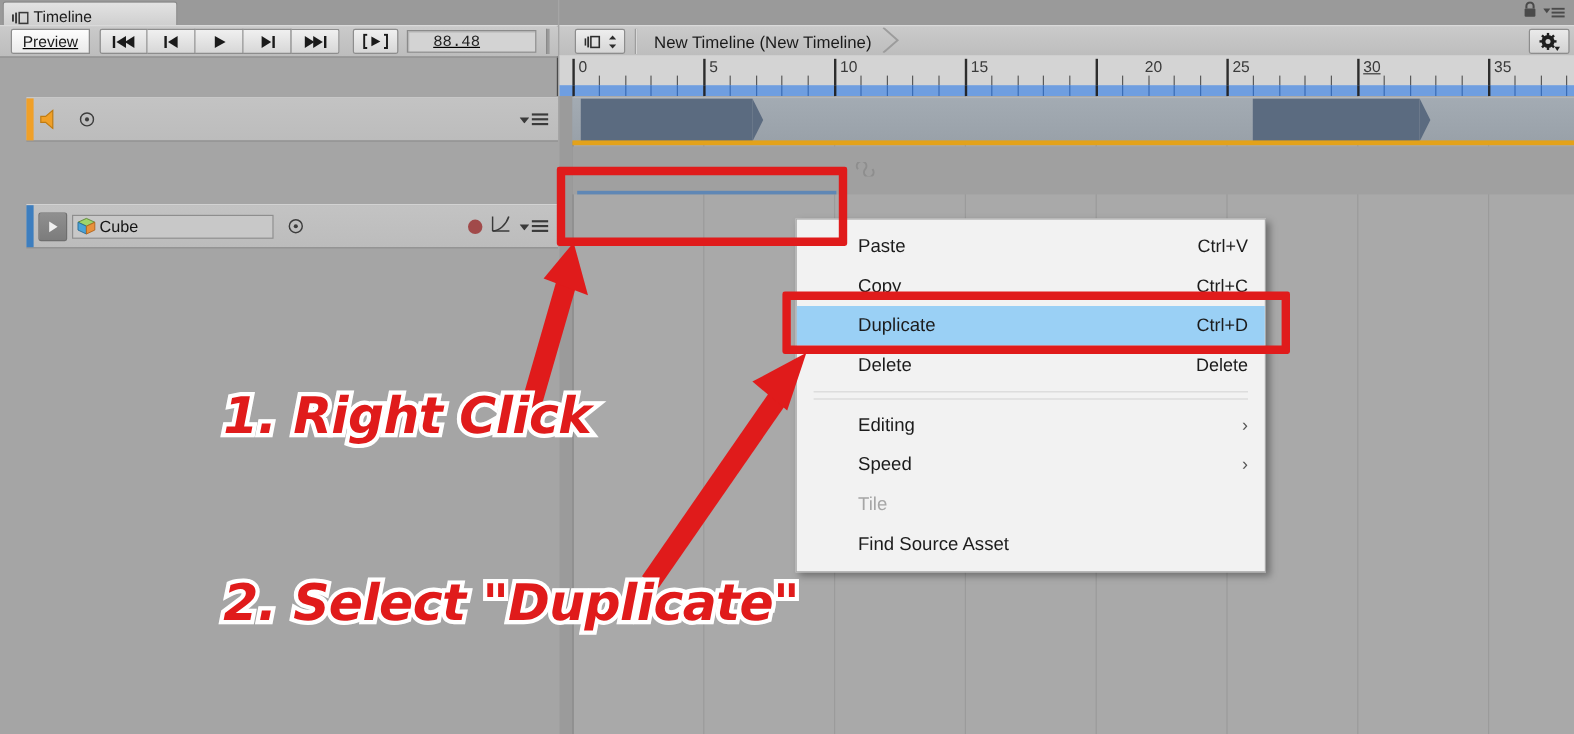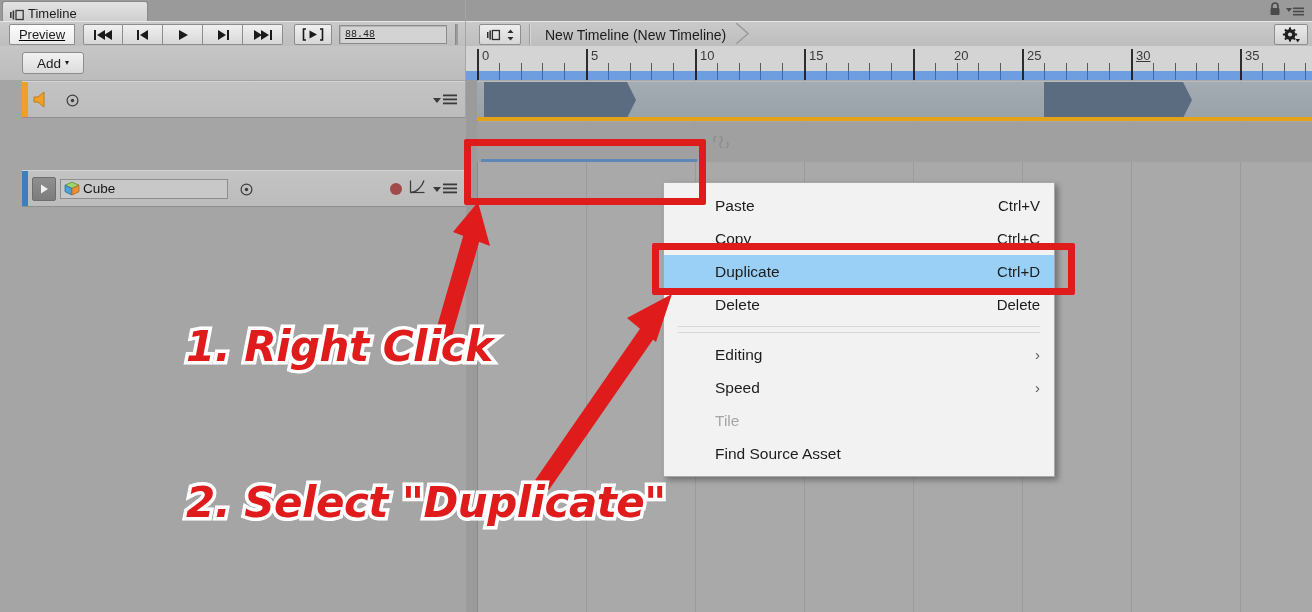--- a/index.html
+++ b/index.html
@@ -71,23 +71,23 @@
   .btn svg{display:block;}
   .framefield-wrap{display:flex;margin-left:11px;align-items:center;}
   .btn.framebtn{width:38px;border-radius:2px;}
   .framefield{
     margin-left:7px;width:108px;height:19px;
     background:#d3d3d3;
     border:1px solid #8b8b8b;
     box-shadow: inset 1px 1px 0 #b6b6b6;
     box-sizing:border-box;
     display:flex;align-items:center;
-    padding-left:5px;
+    padding-left:21px;
     font-family:"Liberation Mono", monospace;
-    font-size:10px;color:#222;
+    font-size:13px;color:#222;
   }
   .tb-right-sep{
     position:absolute;right:7px;top:2px;width:2px;height:21px;background:#9b9b9b;
     border-left:1px solid #8a8a8a;
   }
 
   .addbar{
     position:absolute;left:0;top:46px;width:465px;height:34px;
     background:linear-gradient(#c6c6c6,#bcbcbc);
     border-bottom:1px solid #8f8f8f;
@@ -384,26 +384,20 @@
             <path d="M18 1 L20.5 1 L20.5 12 L18 12" fill="none" stroke="#1a1a1a" stroke-width="1.6"></path>
             <polygon points="7.5,2.5 7.5,10.5 15,6.5" fill="#1a1a1a"></polygon>
           </svg>
         </div>
         <div class="framefield">88.48</div>
       </div>
 
       <div class="tb-right-sep"></div>
     </div>
 
-    <div class="addbar">
-      <div class="addbtn">
-        <span>Add</span>
-        <span class="caret">▾</span>
-      </div>
-    </div>
 
     <div class="tracks-bg">
 
       <div class="track-row" style="top:1px;">
         <div class="track-colorbar" style="background:#f0a028;"></div>
         <div class="track-lead-icon">
           <svg width="20" height="17" viewBox="0 0 20 17">
             <polygon points="1,6 5,6 11,1 11,16 5,11 1,11" fill="#f0a028" stroke="#c07c12" stroke-width="1"></polygon>
           </svg>
         </div>

